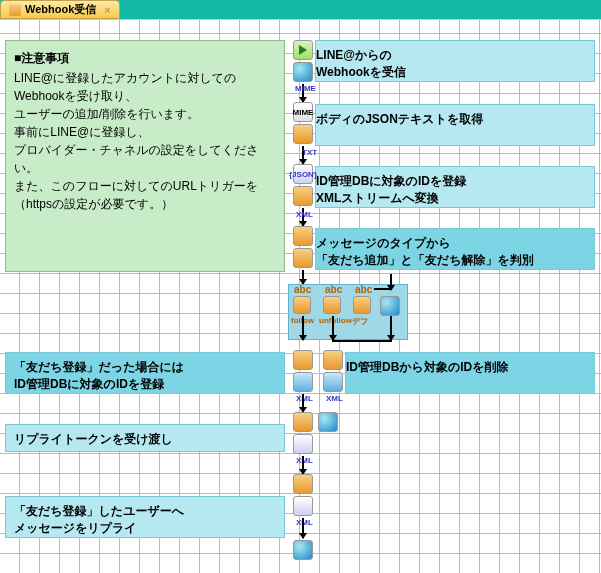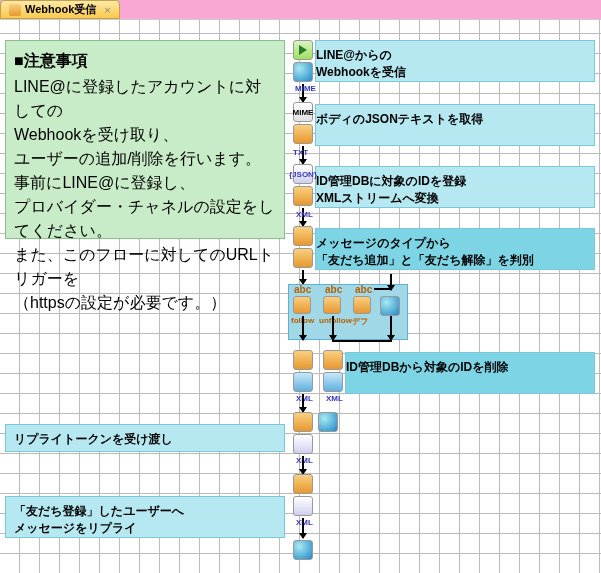--- a/index.html
+++ b/index.html
@@ -1,21 +1,21 @@
 <!DOCTYPE html>
 <html><head>
 <meta charset="utf-8">
 <style>
 *{box-sizing:border-box;margin:0;padding:0}
 body{font-family:"MS PGothic","Meiryo",sans-serif;font-size:12px;background:#fff;width:601px;height:573px;overflow:hidden;position:relative}
-.tab-bar{height:20px;background:#f9a8d4;display:flex;border-bottom:1px solid #ccc}
+.tab-bar{height:20px;background:#14b8a6;display:flex;border-bottom:1px solid #ccc}
 .tab{display:flex;align-items:center;padding:2px 8px;background:linear-gradient(#fde9a8,#f9c94b);border:1px solid #bfa24a;border-radius:4px 4px 0 0;font-size:11px;font-weight:bold;gap:4px}
 .tab .x{color:#888;font-weight:normal;margin-left:4px}
 .canvas{position:relative;width:601px;height:553px;background-image:repeating-linear-gradient(0deg,transparent,transparent 19px,#bbb 19px,#bbb 20px),repeating-linear-gradient(90deg,transparent,transparent 19px,#bbb 19px,#bbb 20px);background-color:#fff}
-.note{position:absolute;left:5px;top:20px;width:280px;height:199px;background:#c8ebc8;border:1px solid #8abf8a;padding:8px;font-size:16px;line-height:1.5}
+.note{position:absolute;left:5px;top:20px;width:280px;height:232px;background:#c8ebc8;border:1px solid #8abf8a;padding:8px;font-size:12px;line-height:1.5}
 .note .title{font-weight:bold;margin-bottom:2px}
 .band{position:absolute;background:#b5e8f0;border:1px solid #7cc8d8}
 .band.dark{background:#7dd4e4}
 .band-left{left:5px;width:280px;padding:6px 8px;font-size:12px;line-height:1.4}
 .band-right{left:315px;padding:6px 0;font-size:12px;line-height:1.4}
 .step-text{font-weight:bold}
 .ico{position:absolute;width:20px;height:20px;display:flex;align-items:center;justify-content:center;border:1px solid #999;border-radius:3px;font-size:8px;font-weight:bold;background:#fff}
 .ico.play{background:linear-gradient(#d8f4c0,#9fe060);color:#2a7a2a}
 .ico.play::after{content:"";border-left:8px solid #2a7a2a;border-top:5px solid transparent;border-bottom:5px solid transparent}
 .ico.globe{background:radial-gradient(circle at 30% 30%,#a8e8f0,#2088c8);color:#fff}
@@ -66,21 +66,21 @@
   <div class="lbl" style="left:295px;top:64px">MIME</div>
 
   <div class="band band-right" style="top:84px;width:280px;height:42px">
     <div class="step-text">ボディのJSONテキストを取得</div>
   </div>
   <div class="ico mime" style="left:293px;top:82px">
       <span>MIME</span>
     </div>
   <div class="ico gear" style="left:293px;top:104px"></div>
   <div class="arrow-v" style="left:302px;top:126px;height:18px"></div>
-  <div class="lbl" style="left:293px;top:128px">TXT</div>
+  <div class="lbl" style="left:302px;top:128px">TXT</div>
 
   <div class="band band-right" style="top:146px;width:280px;height:42px">
     <div class="step-text">ID管理DBに対象のIDを登録</div>
     <div class="step-text">XMLストリームへ変換</div>
   </div>
   <div class="ico json" style="left:293px;top:144px">
       <span>{JSON}</span>
     </div>
   <div class="ico gear" style="left:293px;top:166px"></div>
   <div class="arrow-v" style="left:302px;top:188px;height:18px"></div>
@@ -105,20 +105,24 @@
   <div class="blbl" style="left:291px;top:296px;font-size:8px">follow</div>
   <div class="blbl" style="left:319px;top:296px;font-size:8px">unfollow</div>
   <div class="blbl" style="left:352px;top:296px;font-size:8px">デフ</div>
   <div class="arrow-v" style="left:302px;top:296px;height:24px"></div>
   <div class="arrow-v" style="left:332px;top:296px;height:24px"></div>
   <div class="arrow-h" style="left:332px;top:320px;width:60px"></div>
   <div class="arrow-v" style="left:390px;top:296px;height:24px"></div>
   <div class="arrow-h" style="left:374px;top:268px;width:16px"></div>
   <div class="arrow-v" style="left:390px;top:254px;height:16px"></div>
 
+  <div class="band band-left dark" style="top:332px;height:42px">
+    <div class="step-text">「友だち登録」だった場合には</div>
+    <div class="step-text">ID管理DBに対象のIDを登録</div>
+  </div>
   <div class="band band-right dark" style="top:332px;left:345px;width:250px;height:42px">
     <div class="step-text">ID管理DBから対象のIDを削除</div>
   </div>
   <div class="ico gear" style="left:293px;top:330px"></div>
   <div class="ico db" style="left:293px;top:352px"></div>
   <div class="ico gear" style="left:323px;top:330px"></div>
   <div class="ico db" style="left:323px;top:352px"></div>
   <div class="lbl" style="left:296px;top:374px">XML</div>
   <div class="lbl" style="left:326px;top:374px">XML</div>
   <div class="arrow-v" style="left:302px;top:374px;height:18px"></div>

